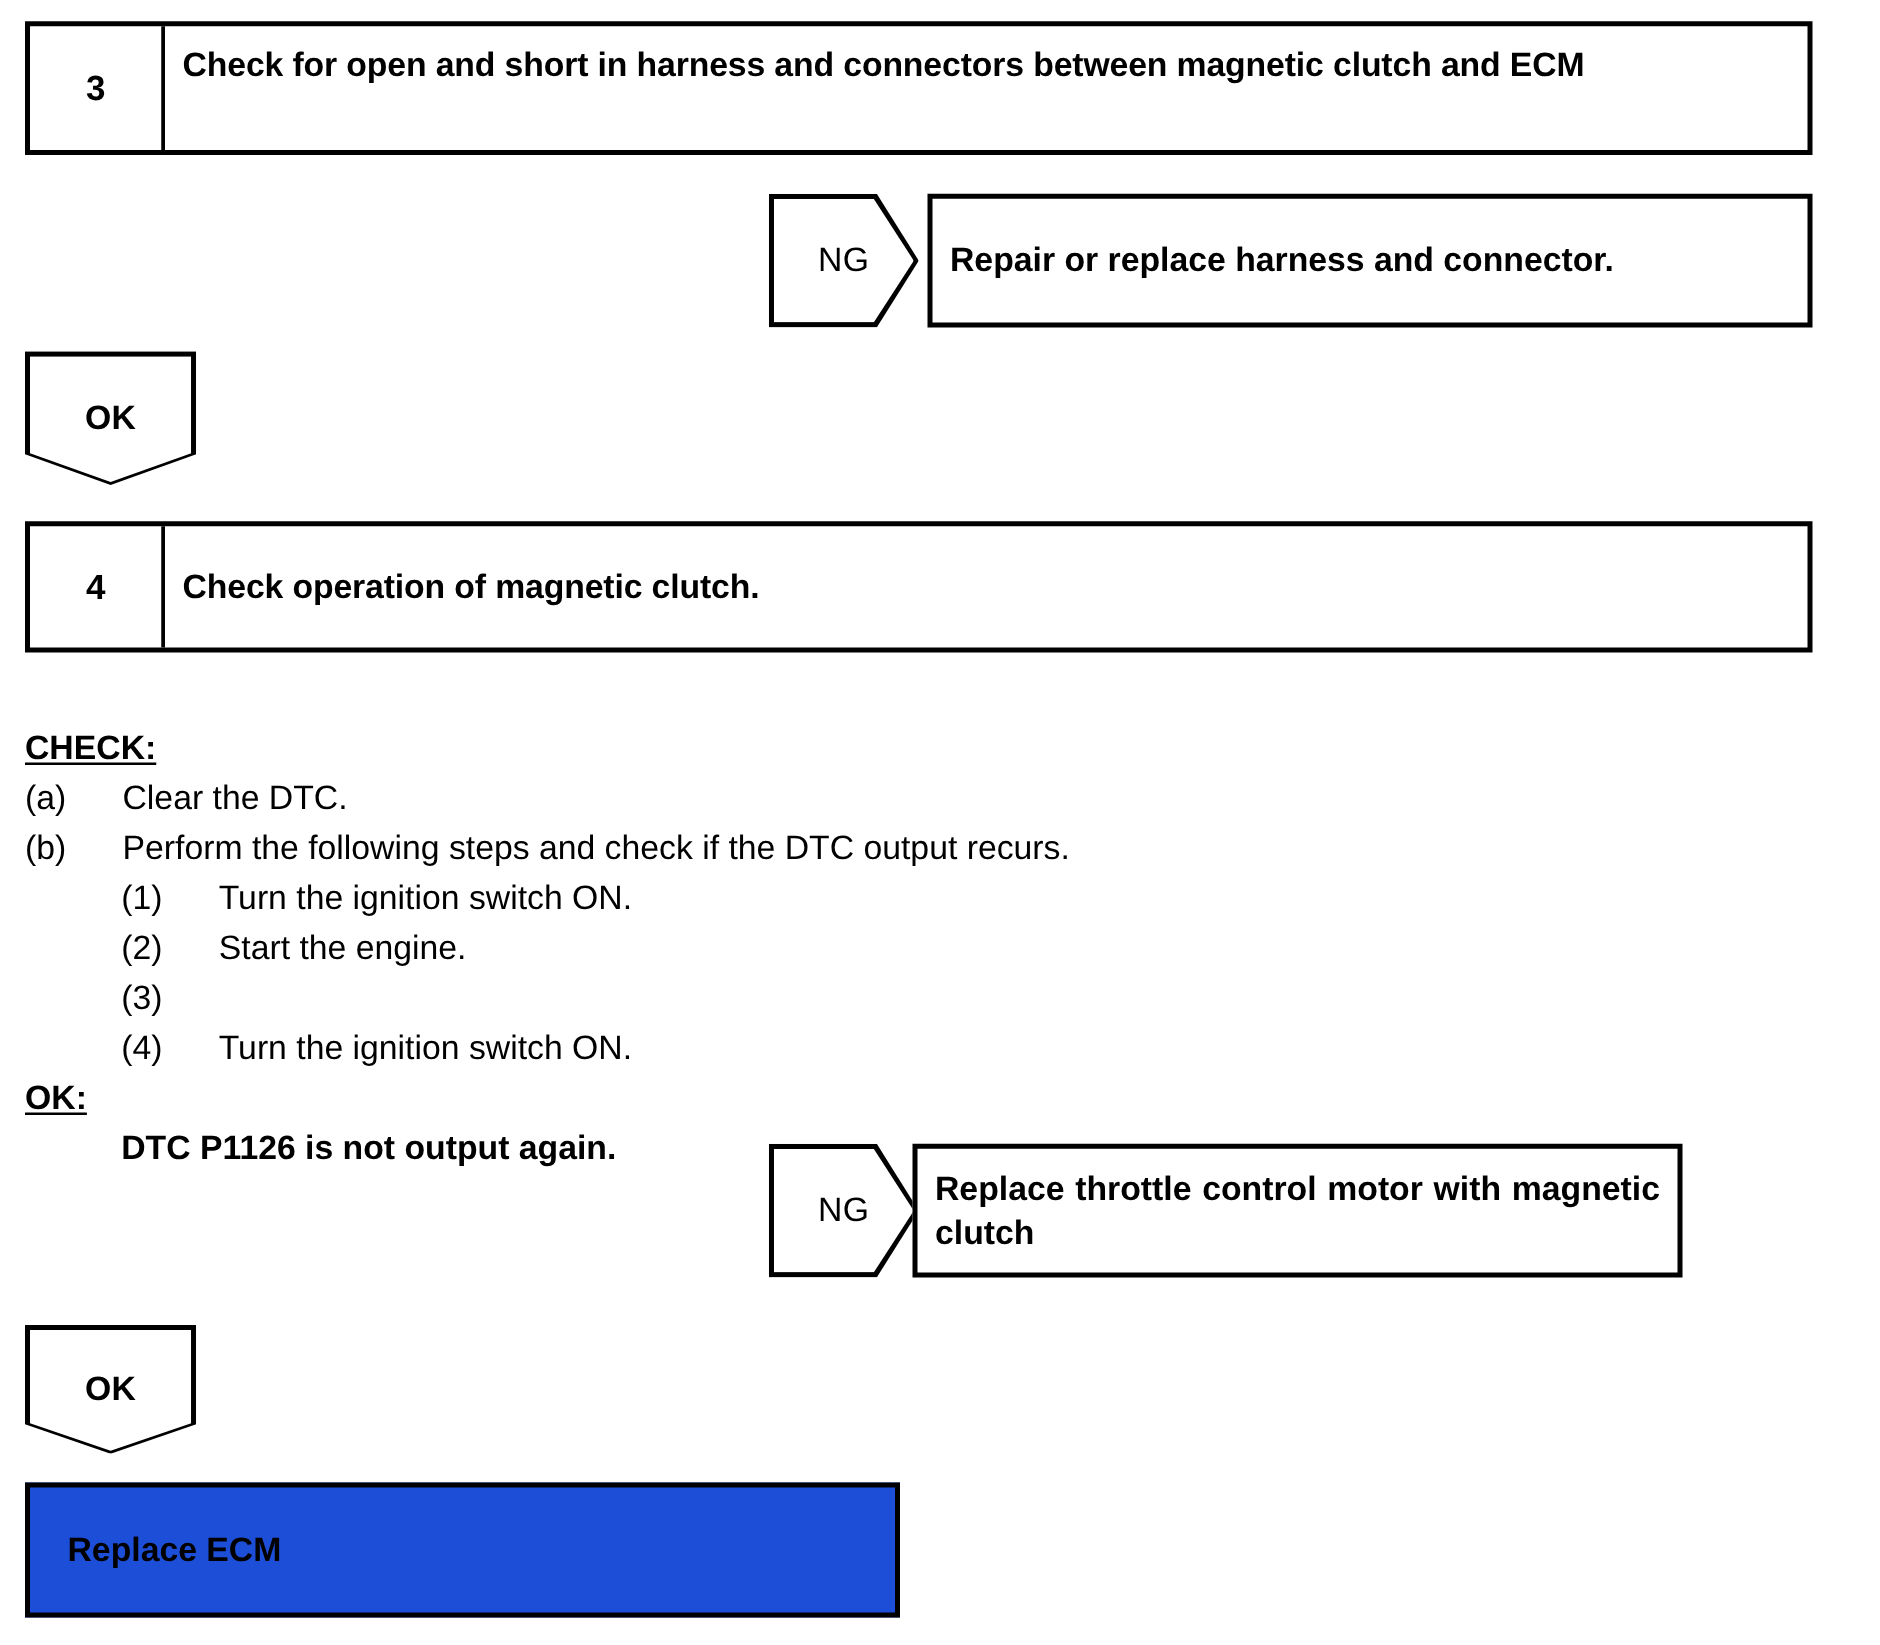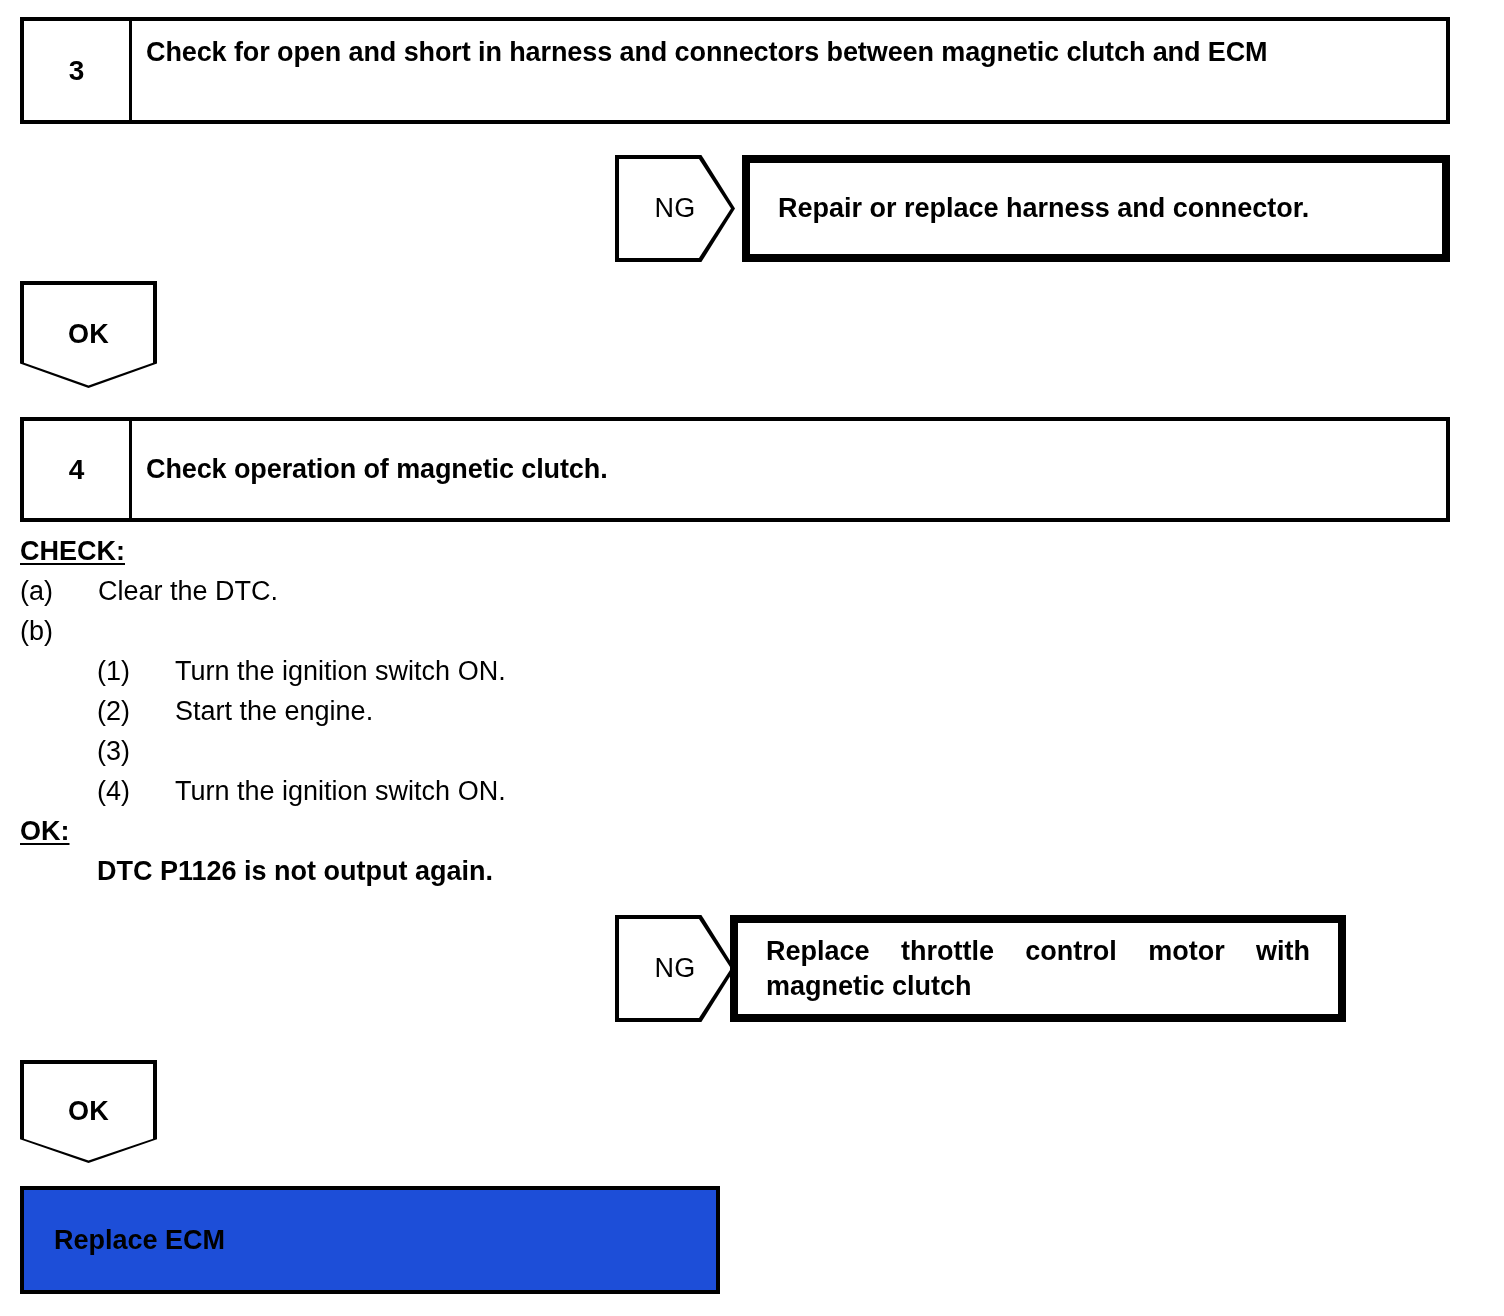--- a/index.html
+++ b/index.html
@@ -90,25 +90,25 @@
     display: flex;
     align-items: center;
     justify-content: center;
     font-size: 27px;
     font-weight: normal;
     letter-spacing: 0.3px;
   }
   .ng-result {
     position: absolute;
     box-sizing: border-box;
-    border: 8px solid #000000;
-    background: #fff;
-    display: flex;
-    align-items: center;
-    padding: 0 28px;
+    border: 4px solid #000000;
+    background: #fff;
+    display: flex;
+    align-items: center;
+    padding: 0 14px;
   }
   .ng-result-text {
     font-size: 27px;
     font-weight: bold;
     line-height: 1.28;
     width: 100%;
   }
   .ng-result-text.justified {
     text-align: justify;
     text-align-last: left;
@@ -215,31 +215,32 @@
   </div>
   <div class="ok-label" style="left:20px; top:281px; width:137px; height:107px;">OK</div>
 
   <div class="step-box" style="left:20px; top:417px; width:1430px; height:105px;">
     <div class="step-num">4</div>
     <div class="step-title vcenter">Check operation of magnetic clutch.</div>
   </div>
 
   <div class="prose" style="left:20px; top:538px; width:1100px;">
 
-    <div style="height:40px;">
+    <div style="height:40px;margin-top:47px;">
       <span class="prose-head">CHECK:</span>
     </div>
 
     <div class="prose-row" style="height:40px;">
       <span class="marker">(a)</span>
       <span class="prose-text">Clear the DTC.</span>
     </div>
 
     <div class="prose-row" style="height:40px;">
       <span class="marker">(b)</span>
+      <span class="prose-text">Perform the following steps and check if the DTC output recurs.</span>
     </div>
 
     <div style="padding-left:77px;">
       <div class="prose-row" style="height:40px;">
         <span class="marker">(1)</span>
         <span class="prose-text">Turn the ignition switch ON.</span>
       </div>
       <div class="prose-row" style="height:40px;">
         <span class="marker">(2)</span>
         <span class="prose-text">Start the engine.</span>

